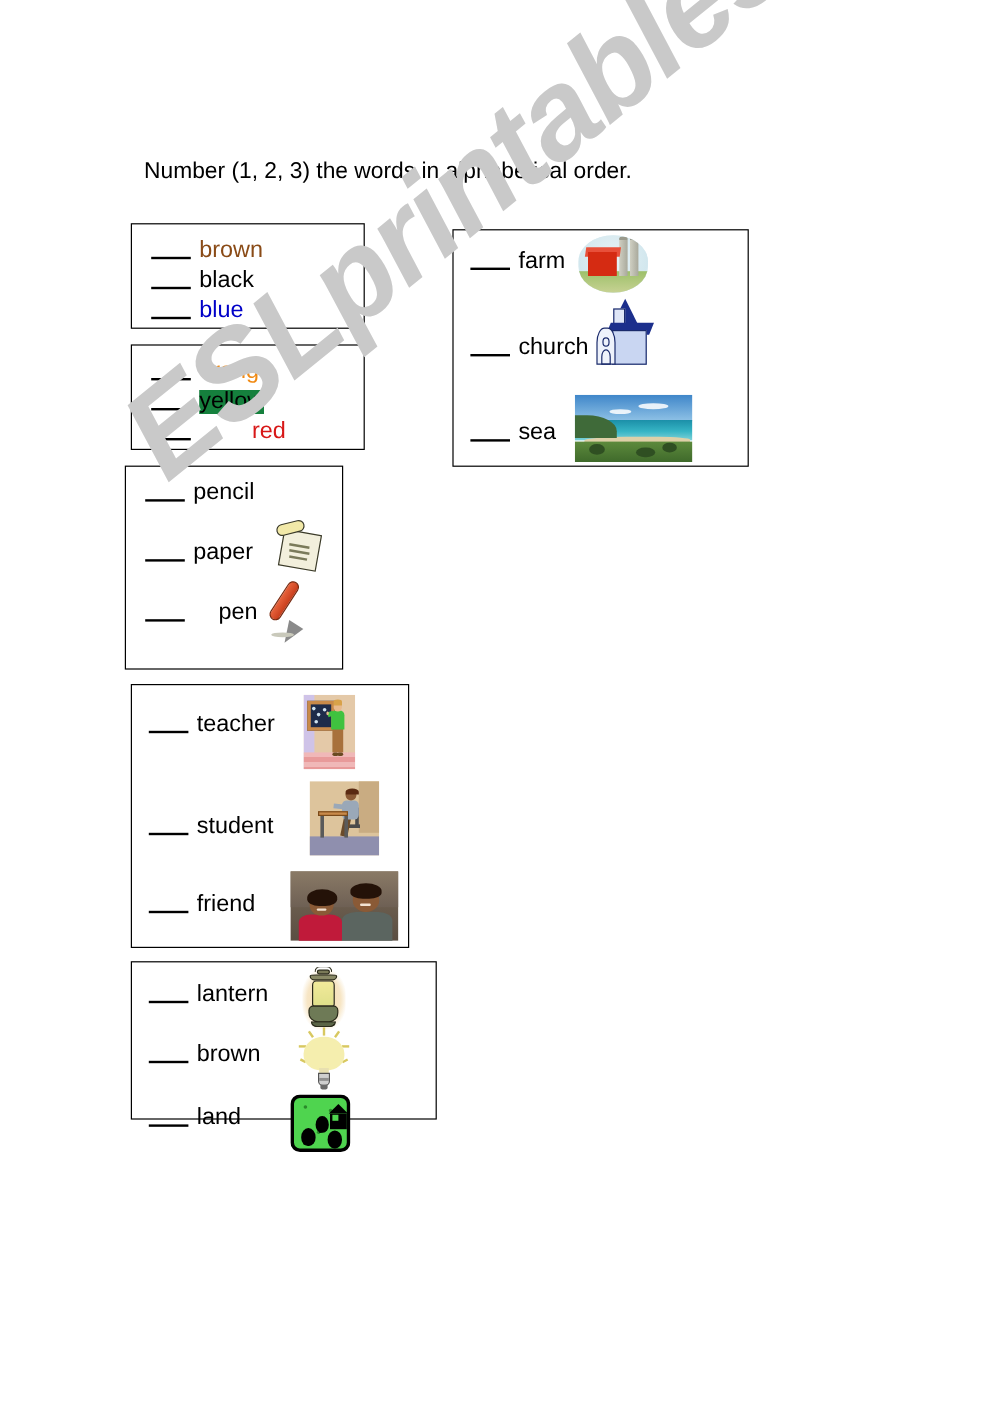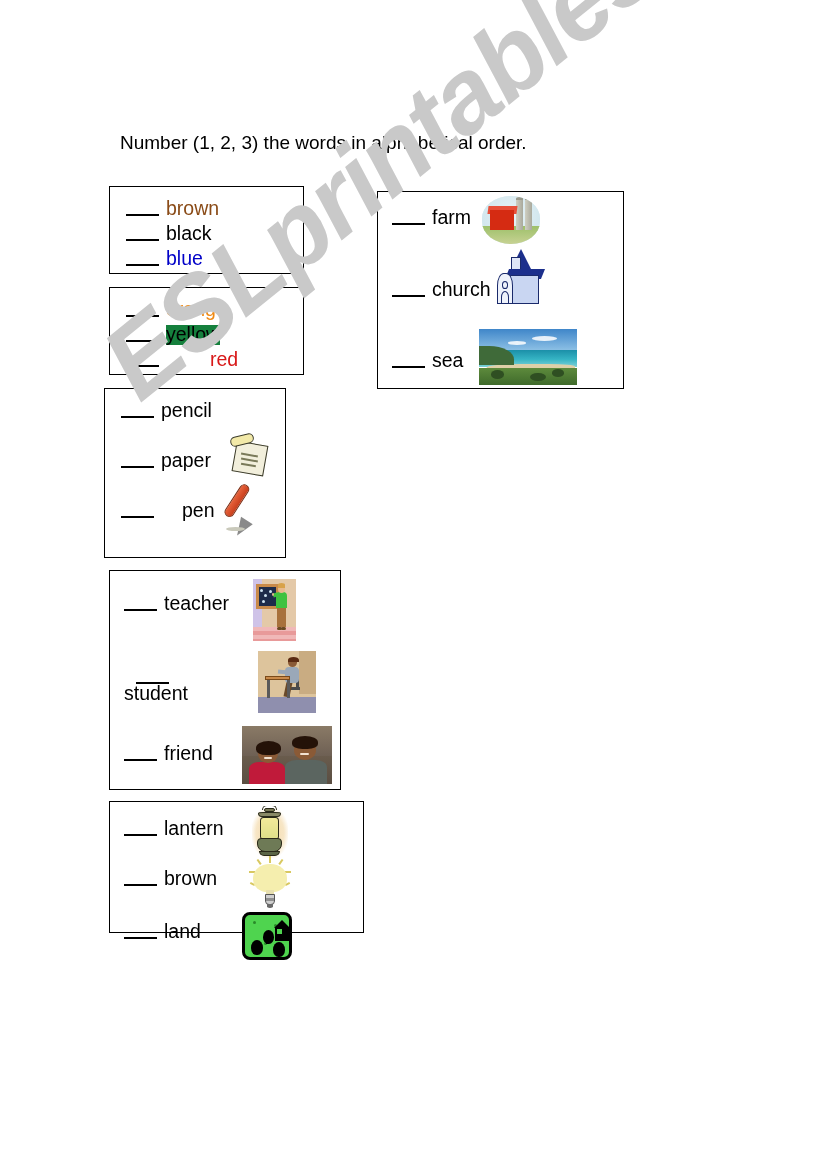--- a/index.html
+++ b/index.html
@@ -265,21 +265,21 @@
   </div>
 </div>
 
 <div class="word-box" style="left:109px; top:570px; width:232px; height:220px;">
 
   <div class="word-row" style="left:14px; top:23px;">
     <span class="blank"></span>
     <span class="word">teacher</span>
   </div>
 
-  <div class="word-row" style="left:14px; top:98px;flex-direction:column;">
+  <div class="word-row" style="left:14px; top:108px;">
     <span class="blank"></span>
     <span class="word">student</span>
   </div>
 
   <div class="word-row" style="left:14px; top:173px;">
     <span class="blank"></span>
     <span class="word">friend</span>
   </div>
 
   <div class="pic" style="left:143px; top:8px; width:43px; height:62px;">

